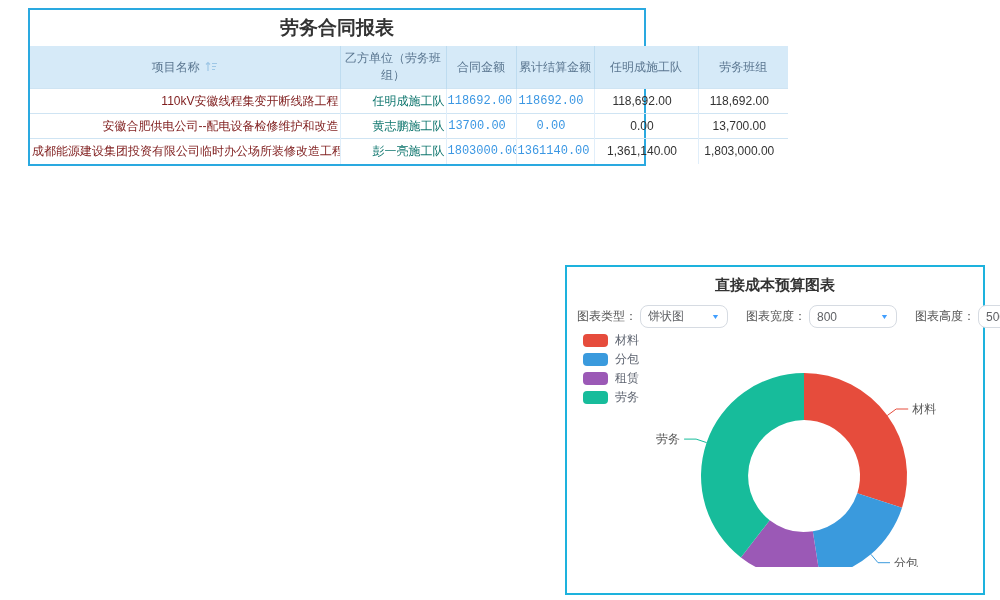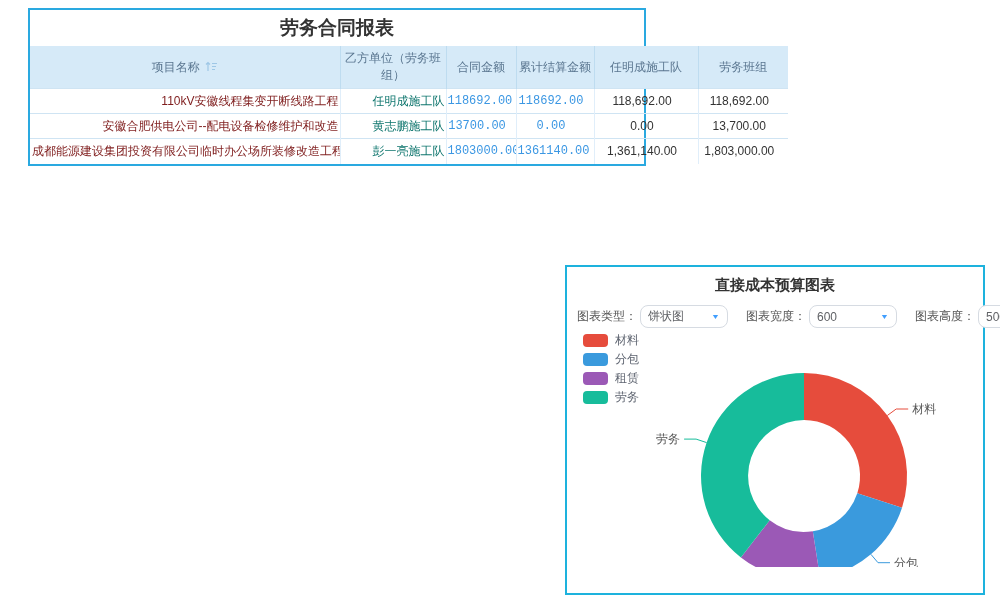--- a/index.html
+++ b/index.html
@@ -113,21 +113,21 @@
     <div class="control-group">
       <span class="control-label">图表类型：</span>
       <div class="select-box">
         <span class="select-value">饼状图</span>
         <span class="select-caret">▼</span>
       </div>
     </div>
     <div class="control-group">
       <span class="control-label">图表宽度：</span>
       <div class="select-box">
-        <span class="select-value">600</span>
+        <span class="select-value">800</span>
         <span class="select-caret">▼</span>
       </div>
     </div>
     <div class="control-group">
       <span class="control-label">图表高度：</span>
       <div class="select-box">
         <span class="select-value">500</span>
 
       </div>
     </div>

